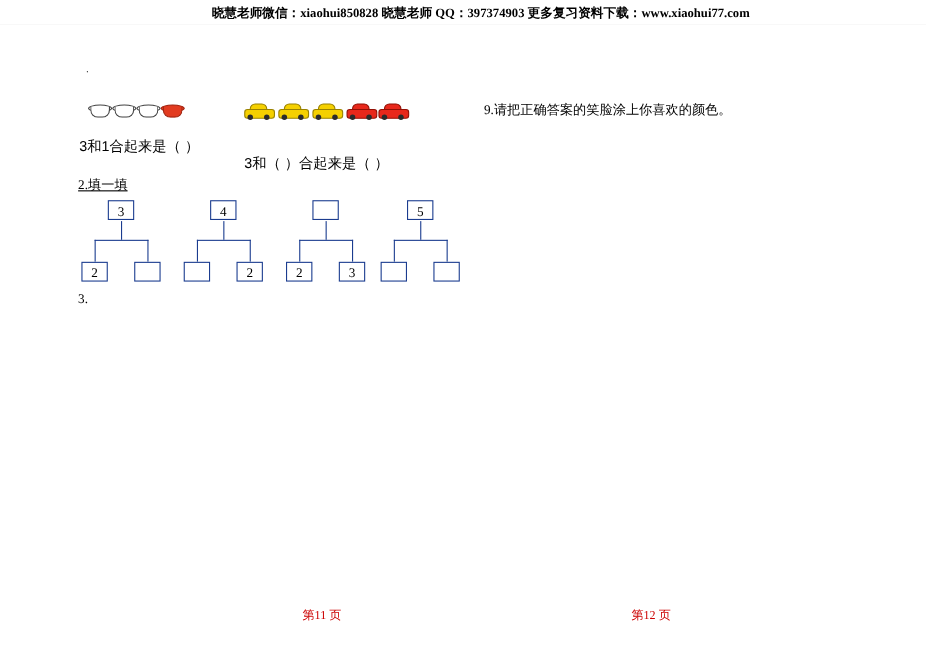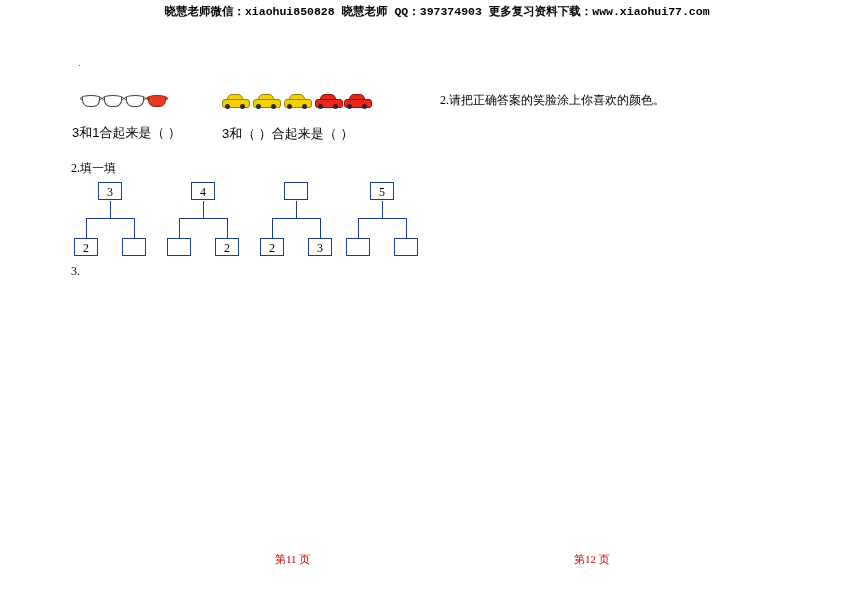--- a/index.html
+++ b/index.html
@@ -25,21 +25,21 @@
     top: 0;
     left: 0;
     width: 842px;
     height: 22px;
     border-bottom: 1px solid #cfcfcf;
     display: flex;
     align-items: center;
     justify-content: center;
   }
   .header-text {
-    font-family: Liberation Mono, monospace;
+    font-family: Liberation Serif, serif;
     font-size: 11.5px;
     font-weight: bold;
     color: #000;
     letter-spacing: 0px;
     white-space: nowrap;
     padding-left: 32px;
   }
   .sheet {
     position: absolute;
     top: 22px;
@@ -183,27 +183,28 @@
   .cap-row {
     position: absolute;
     top: 72px;
     left: 0;
     width: 380px;
     height: 20px;
     font-size: 13px;
     font-family: Liberation Sans, sans-serif;
   }
   .cap-a { position: absolute; left: 12px; top: 0; white-space: nowrap; }
-  .cap-b { position: absolute; left: 162px; top: 1px; white-space: nowrap; }
+  .cap-b { position: absolute; left: 162px; top: 16px; white-space: nowrap; }
 
   .q-fill-label {
     position: absolute;
     top: 108px;
     left: 11px;
     font-size: 12px;
+    text-decoration: underline;
   }
 
   
   .bonds {
     position: absolute;
     top: 130px;
     left: 10px;
     width: 370px;
     height: 80px;
   }
@@ -407,20 +408,20 @@
           <div class="box right-box"></div>
         </div>
 
       </div>
 
       <div class="q3-label">3.</div>
 
     </div>
 
     <div class="right-col">
-      <div class="right-q">2.请把正确答案的笑脸涂上你喜欢的颜色。</div>
+      <div class="right-q">9.请把正确答案的笑脸涂上你喜欢的颜色。</div>
     </div>
 
     <div class="pagenum left">第11 页</div>
     <div class="pagenum right">第12 页</div>
 
   </div>
 </div>
 
 </body></html>

